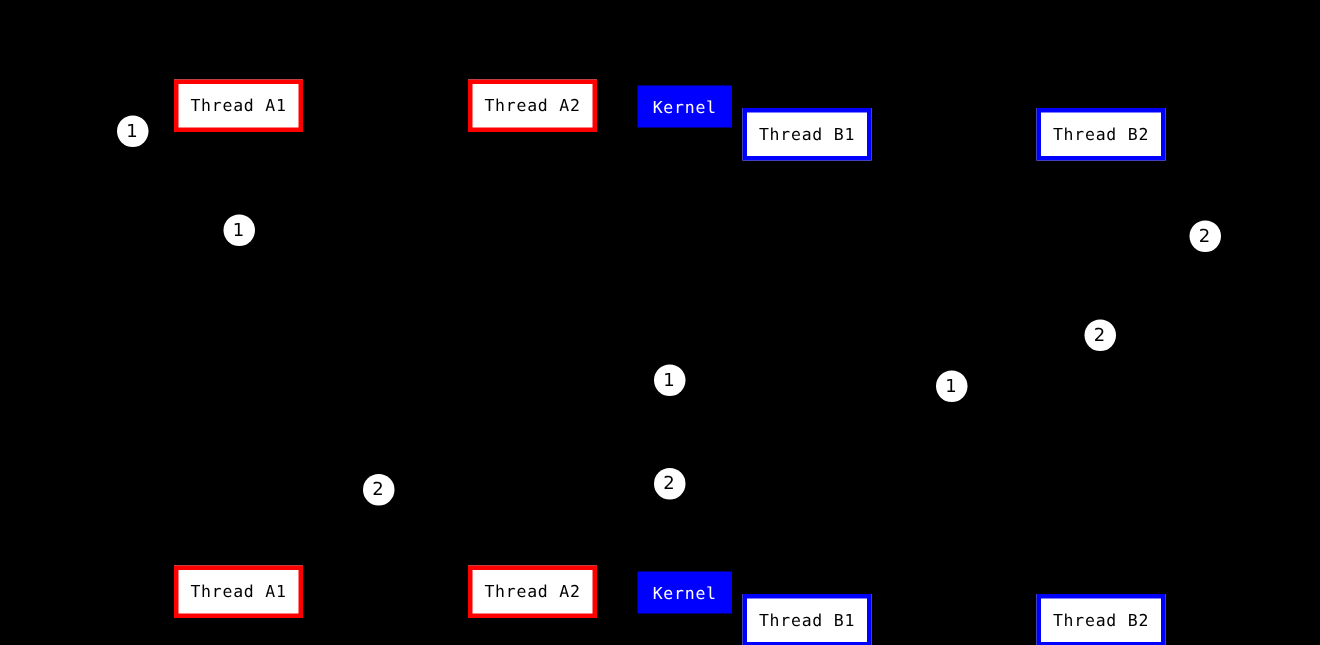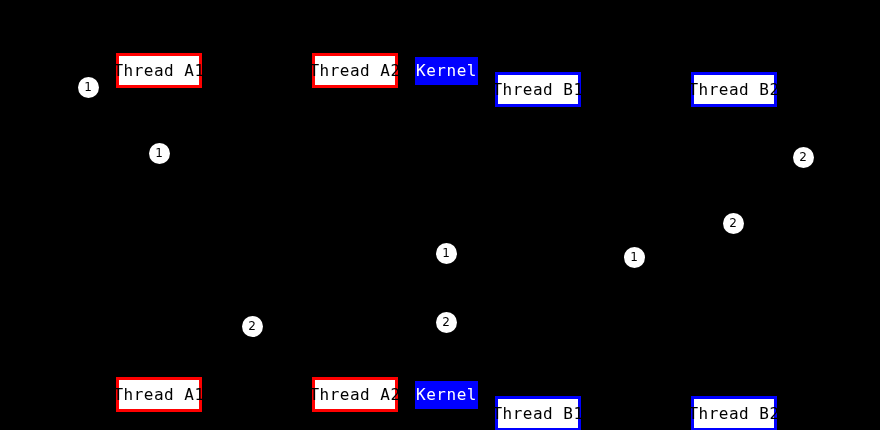--- a/index.html
+++ b/index.html
@@ -20,36 +20,37 @@
   
   .participant {
     position: absolute;
     box-sizing: border-box;
     display: flex;
     align-items: center;
     justify-content: center;
     background: #FFFFFF;
     color: #000000;
     font-family: "DejaVu Sans Mono", "Liberation Mono", monospace;
-    font-size: 16px;
+    font-size: 11px;
     letter-spacing: 0.5px;
     white-space: nowrap;
     line-height: 1;
   }
   .participant.red {
     border: 3px solid #FF0000;
   }
   .participant.blue {
     border: 3px solid #0000FF;
     margin-top: 19px;
   }
   .participant.solidblue {
     background: #0000FF;
     color: #FFFFFF;
     border: 0 solid #0000FF;
+    margin-left: 10px;
   }
 
   
   .lifeline {
     position: absolute;
     width: 1px;
     background: #000000;
   }
 
   

